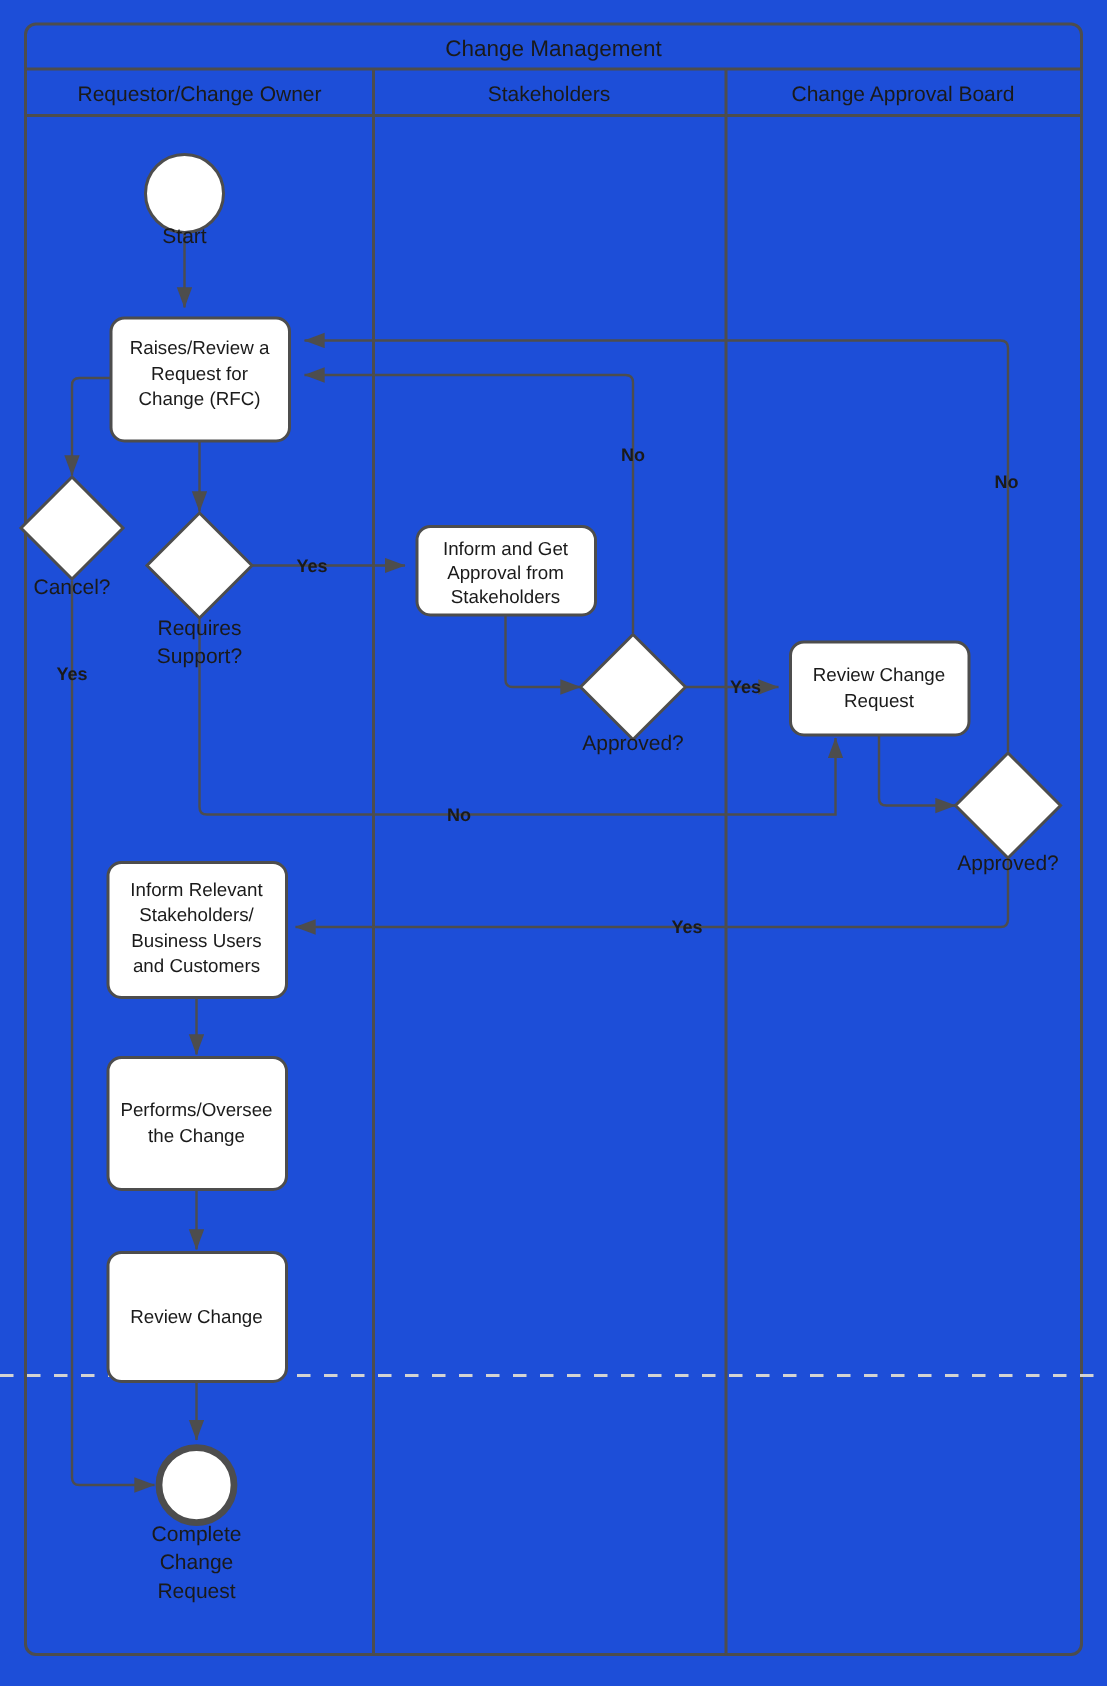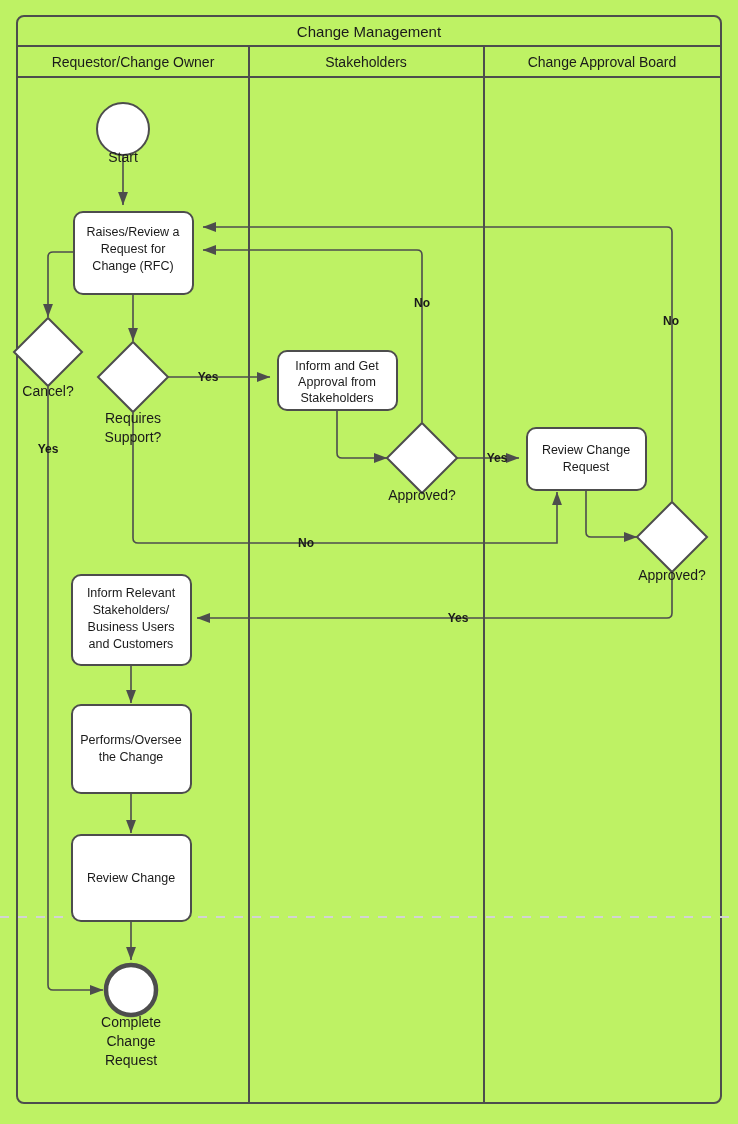--- a/index.html
+++ b/index.html
@@ -7,21 +7,21 @@
     padding: 0;
     background: #ffffff;
   }
   body {
     font-family: "Liberation Sans", sans-serif;
   }
   #canvas {
     position: relative;
     width: 738px;
     height: 1124px;
-    background: #bef264;
+    background: #1d4ed8;
     overflow: hidden;
   }
   svg.diagram {
     position: absolute;
     left: 0;
     top: 0;
     width: 738px;
     height: 1124px;
   }
   text {

